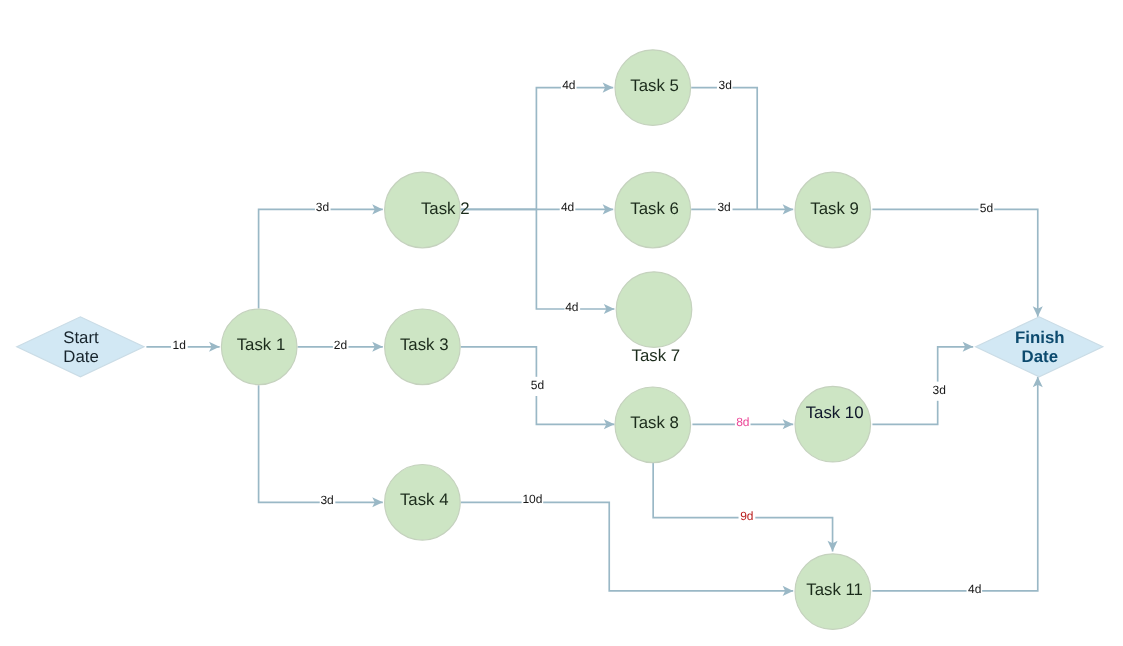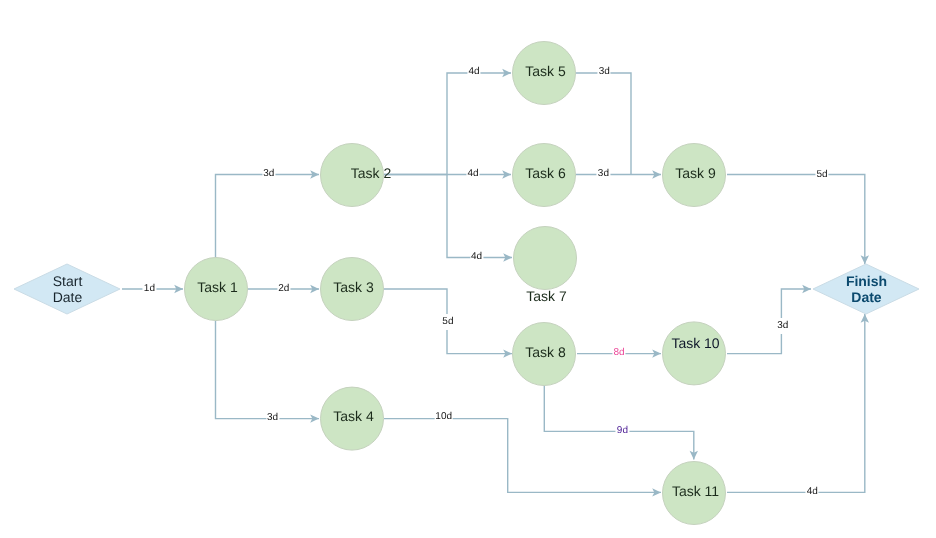--- a/index.html
+++ b/index.html
@@ -89,18 +89,18 @@
       <div class="edgelabel" style="left: 283.7px; top: 288.62px; color: rgb(22, 22, 22);">2d</div>
       <div class="edgelabel" style="left: 272.6px; top: 418.02px; color: rgb(22, 22, 22);">3d</div>
       <div class="edgelabel" style="left: 474px; top: 71.52px; color: rgb(22, 22, 22);">4d</div>
       <div class="edgelabel" style="left: 473px; top: 174.12px; color: rgb(22, 22, 22);">4d</div>
       <div class="edgelabel" style="left: 476.5px; top: 257.32px; color: rgb(22, 22, 22);">4d</div>
       <div class="edgelabel" style="left: 447.9px; top: 322.22px; color: rgb(22, 22, 22);">5d</div>
       <div class="edgelabel" style="left: 443.7px; top: 417.22px; color: rgb(22, 22, 22);">10d</div>
       <div class="edgelabel" style="left: 604.3px; top: 71.62px; color: rgb(22, 22, 22);">3d</div>
       <div class="edgelabel" style="left: 603.4px; top: 174.02px; color: rgb(22, 22, 22);">3d</div>
       <div class="edgelabel" style="left: 619px; top: 353.22px; color: #ec4899;">8d</div>
-      <div class="edgelabel" style="left: 622.4px; top: 430.92px; color: #4c1d95;">9d</div>
+      <div class="edgelabel" style="left: 622.4px; top: 430.92px; color: #b91c1c;">9d</div>
       <div class="edgelabel" style="left: 822px; top: 174.52px; color: rgb(22, 22, 22);">5d</div>
       <div class="edgelabel" style="left: 782.7px; top: 325.92px; color: rgb(22, 22, 22);">3d</div>
       <div class="edgelabel" style="left: 812.3px; top: 492.02px; color: rgb(22, 22, 22);">4d</div>
     </div>
 </div>
 
 </body></html>

